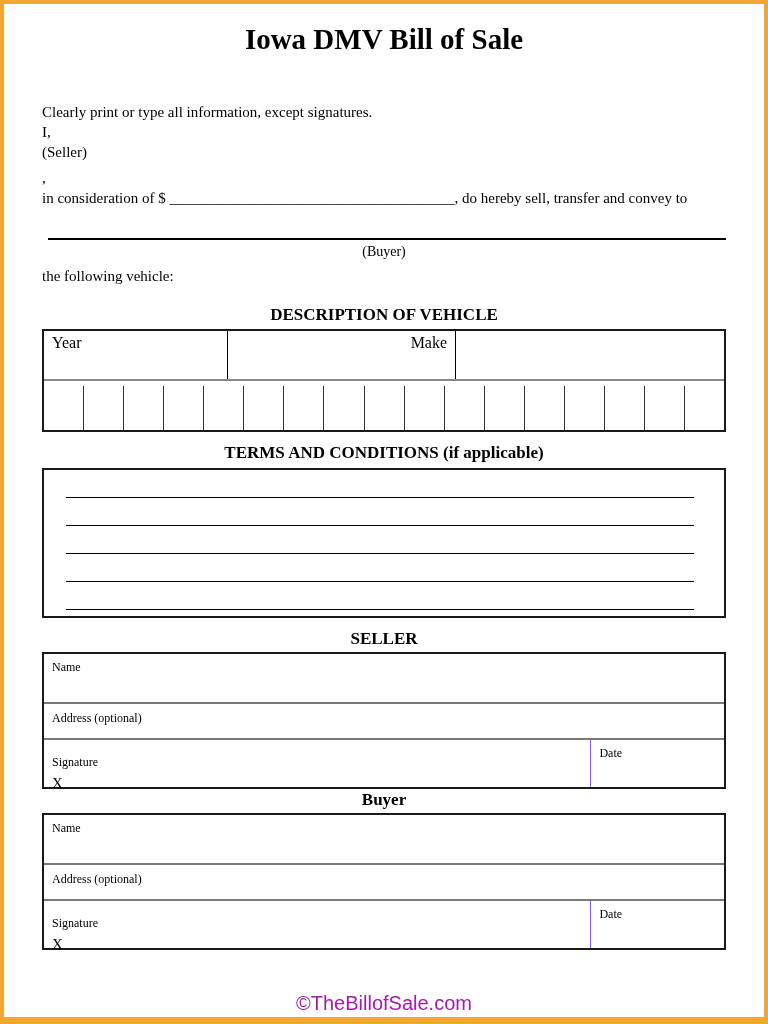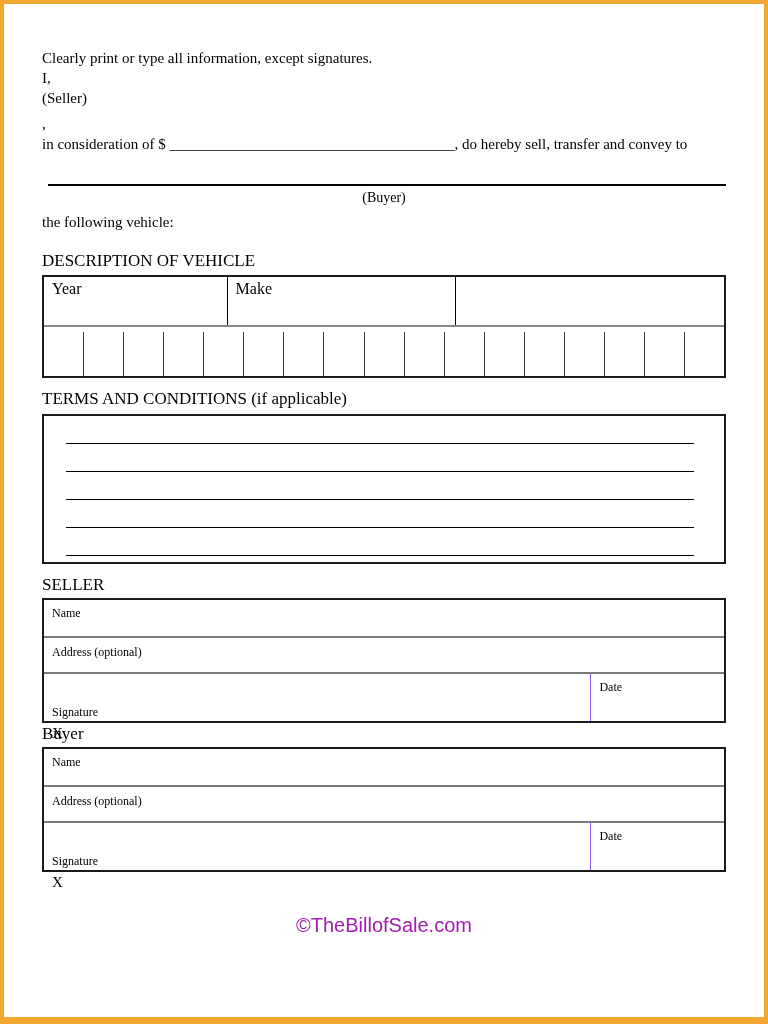--- a/index.html
+++ b/index.html
@@ -31,79 +31,81 @@
   .buyer-line {
     border: none;
     border-top: 2px solid #000;
     margin: 30px 0 0 6px;
   }
   .buyer-caption { text-align: center; font-size: 14px; line-height: 20px; margin-top: 2px; }
   .following-vehicle { font-size: 15px; line-height: 20px; margin-top: 4px; }
 
   .section-heading {
     font-size: 17px;
-    font-weight: normal;
+    font-weight: bold;
     line-height: 22px;
     margin-top: 18px;
+    text-align: center;
   }
   .section-heading.terms-h { margin-top: 10px; }
   .section-heading.seller-h { margin-top: 10px; }
   .section-heading.buyer-h { margin-top: 0; }
 
   
   .vehicle-table { border: 2px solid #1a1a1a; margin-top: 3px; }
   .vehicle-row1 { display: flex; height: 48px; }
   .vehicle-row1 .cell {
     box-sizing: border-box;
     padding: 3px 8px;
     font-size: 16px;
   }
   .cell-year  { width: 27%;   border-right: 1px solid #000; }
-  .cell-make  { width: 33.6%; border-right: 1px solid #000; }
+  .cell-make  { width: 33.6%; border-right: 1px solid #000; text-align: right; }
   .cell-model { width: 39.4%; }
   .vin-row { border-top: 2px solid #888; padding-top: 3px; }
   .vin-label { font-size: 12px; line-height: 17px; padding: 0 8px; }
   .vin-cells { display: flex; height: 44px; margin-top: 2px; }
   .vin-cell { flex: 1; border-left: 1px solid #333; }
   .vin-cell:first-child { border-left: none; }
 
   
   .terms-box {
     margin-top: 4px;
     border: 2px solid #1a1a1a;
     height: 150px;
     box-sizing: border-box;
     padding: 0 30px 0 22px;
   }
   .terms-line { height: 27px; border-bottom: 1px solid #000; }
 
   
   .party-table { border: 2px solid #1a1a1a; margin-top: 2px; }
-  .party-label { font-size: 12px; line-height: 15px; margin-top: 16px; }
+  .party-label { font-size: 12px; line-height: 15px; }
   .party-row { box-sizing: border-box; padding: 3px 8px; }
-  .row-name { height: 36px; }
+  .row-name { height: 48px; }
   .row-address { height: 36px; border-top: 2px solid #7a7a7a; padding-top: 4px; }
   .row-sig { display: flex; height: 47px; border-top: 2px solid #7a7a7a; padding: 0; }
   .sig-cell { box-sizing: border-box; width: 80.5%; border-right: 1px solid #8b5cf6; padding: 15px 8px; }
   .date-cell { box-sizing: border-box; width: 19.5%; padding: 3px 8px; }
   .x-mark { font-size: 15px; margin-top: 5px; }
 
   .footer {
     margin-top: 42px;
     text-align: center;
     font-family: "Liberation Sans", sans-serif;
     font-size: 20px;
     color: #a21caf;
   }
 </style>
 </head>
 <body style="border-color: rgb(240, 168, 50);">
 
 <div class="content">
 
+  <div class="title">Iowa DMV Bill of Sale</div>
 
   <div class="intro">
     <div class="line">Clearly print or type all information, except signatures.</div>
     <div class="line">I,</div>
     <div class="line">(Seller)</div>
     <div class="line comma-line">,</div>
     <div class="line"><span>in consideration of $ </span><span class="consideration-blank">______________________________________</span><span>, do hereby sell, transfer and convey to</span></div>
   </div>
 
   <hr class="buyer-line">

